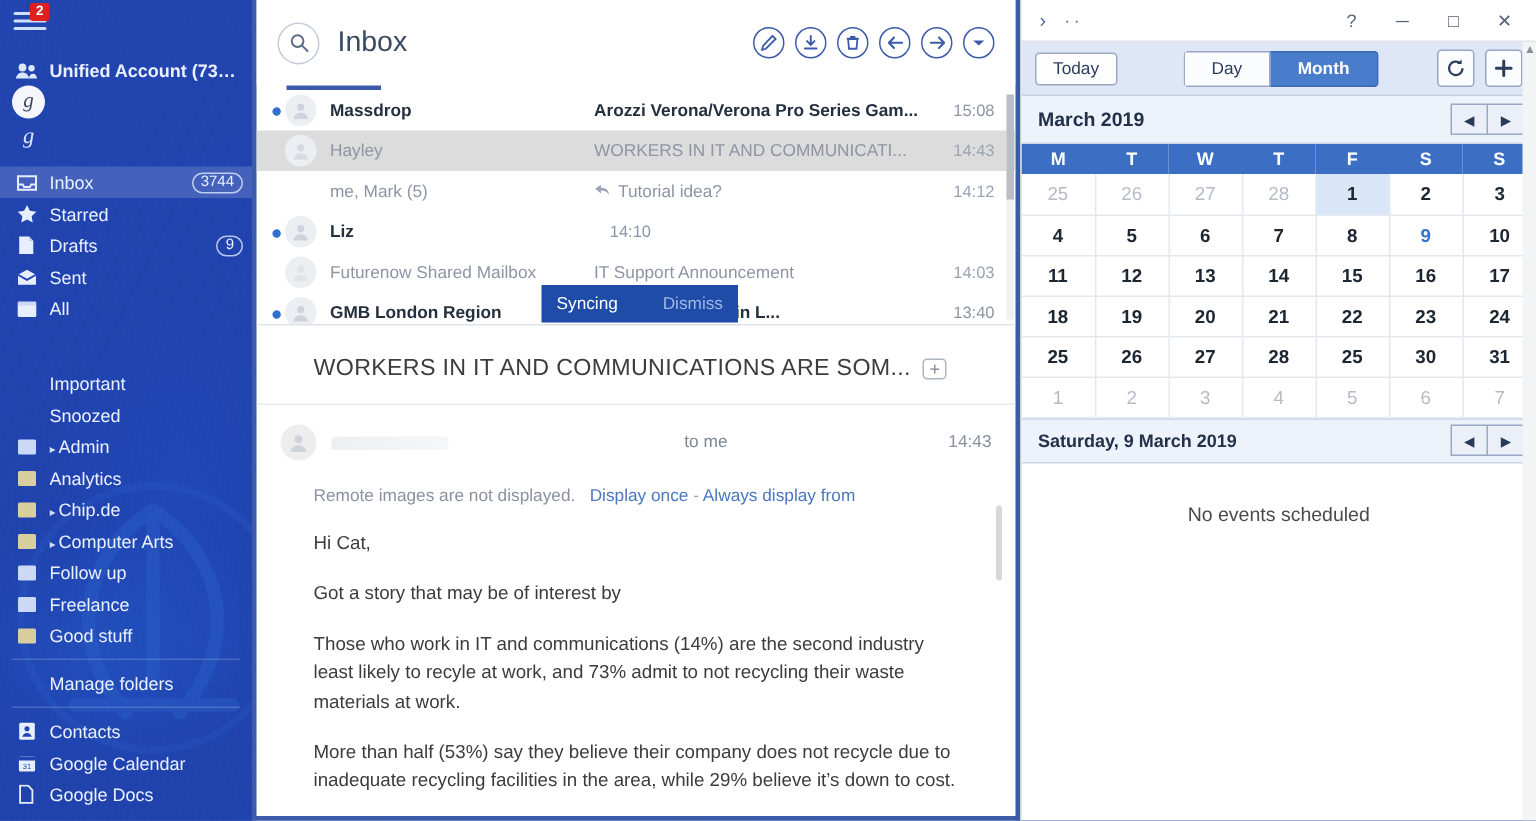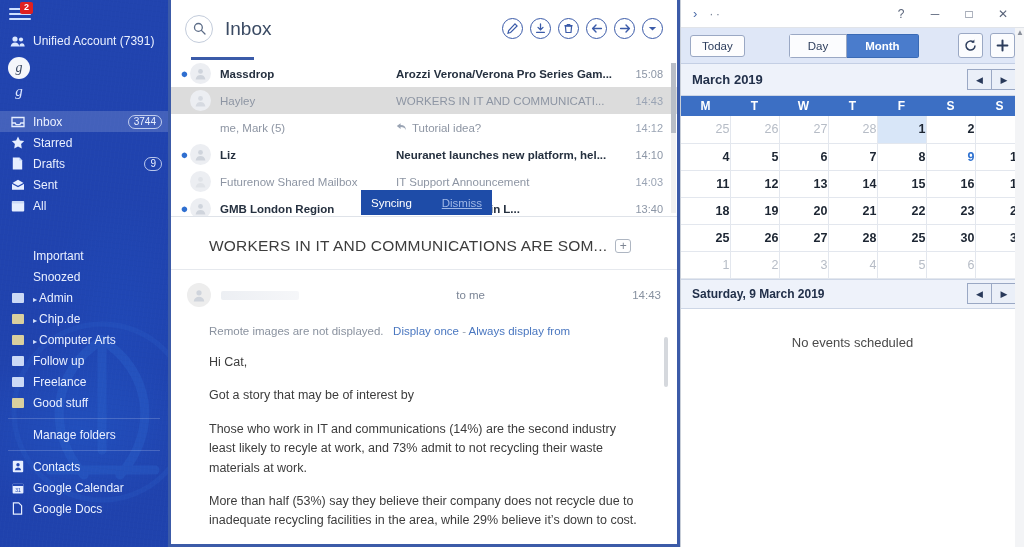--- a/index.html
+++ b/index.html
@@ -56,21 +56,21 @@
     font-size: 9px; font-weight: bold;
     padding: 1px 4px 2px; border-radius: 2px; line-height: 1;
     min-width: 13px; text-align: center;
   }
 
   .sb-row {
     display: flex; align-items: center; gap: 8px;
     height: 21px; padding: 0 6px 0 10px; white-space: nowrap;
     cursor: pointer;
   }
-  .sb-row.acct { height: 26px; font-weight: normal; font-size: 12px; }
+  .sb-row.acct { height: 26px; font-weight: bold; font-size: 12px; align-items: flex-end; }
   .sb-row.active { background: rgba(255,255,255,.16); }
   .sb-ico { width: 15px; height: 15px; flex: 0 0 15px; display: flex; align-items: center; justify-content: center; }
   .sb-ico svg { display: block; }
   .sb-label { flex: 1 1 auto; overflow: hidden; text-overflow: ellipsis; }
   .sb-count {
     font-size: 10px; border: 1px solid rgba(235,242,255,.75);
     border-radius: 8px; padding: 0 5px; line-height: 12px; margin-left: 5px;
     display: inline-block; vertical-align: middle;
   }
   .sb-muted { color: #b9cdf4; flex-direction: column; }
@@ -155,21 +155,21 @@
   }
   #listscroll i { position: absolute; left: 0; top: 0; width: 5px; height: 70px; background: #b9bec7; display: block;}
 
   
   #toast {
     position: absolute; left: 190px; top: 190px; width: 131px; height: 25px;
     background: #1e4ca8; color: #fff; display: flex; align-items: center;
     font-size: 11.5px; padding: 0 10px; z-index: 30;
   }
   #toast .t1 { flex: 1 1 auto; }
-  #toast .t2 { color: #9fb7e6; cursor: pointer; text-decoration: underline; }
+  #toast .t2 { color: #9fb7e6; cursor: pointer; }
 
   
   #reader { position: relative; height: 327px; overflow: hidden; }
   .subj-line {
     display: flex; align-items: center; gap: 8px;
     padding: 20px 16px 14px 38px; border-bottom: 1px solid #e6e9ee;
   }
   .subj-text {
     font-size: 15.5px; color: #3d3d3d; letter-spacing: .2px; white-space: nowrap;
     overflow: hidden; text-overflow: ellipsis;
@@ -245,21 +245,21 @@
     width: 25px; height: 21px; background: #eaeff8; border: 1px solid #9aa8c4;
     display: flex; align-items: center; justify-content: center; color: #28395a; font-size: 9px; cursor: pointer;
   }
   .navpair div + div { border-left: none; }
 
   table.cal { width: 100%; border-collapse: collapse; table-layout: fixed; }
   table.cal th {
     background: #3c6fc4; color: #fff; font-size: 12px; height: 20px; font-weight: bold;
   }
   table.cal td {
-    height: 27px; text-align: right; font-size: 12.5px; font-weight: bold; color: #1d2633;
+    height: 27px; text-align: center; font-size: 12.5px; font-weight: bold; color: #1d2633;
     border-right: 1px solid #e3e7ee; border-bottom: 1px solid #e3e7ee; cursor: pointer;
   }
   table.cal td:last-child { border-right: none; }
   table.cal td.other { color: #b6bcc6; font-weight: normal; }
   table.cal td.hl { background: #d8e6f8; }
   table.cal td.sel { color: #2f72d0; }
 
   .day-bar {
     height: 30px; display: flex; align-items: center; padding: 0 7px 0 11px;
     background: #eef2fa; border-top: 1px solid #cdd6e6; border-bottom: 1px solid #cdd6e6;
@@ -383,20 +383,26 @@
   <div class="sb-row">
     <span class="sb-ico">
         <span class="folder-sq"></span>
       </span>
     <span class="sb-label"><span class="caret">▸</span><span>Admin</span></span>
   </div>
   <div class="sb-row">
     <span class="sb-ico">
         <span class="folder-sq y"></span>
       </span>
+    <span class="sb-label">Analytics</span>
+  </div>
+  <div class="sb-row">
+    <span class="sb-ico">
+        <span class="folder-sq y"></span>
+      </span>
     <span class="sb-label"><span class="caret">▸</span><span>Chip.de</span></span>
   </div>
   <div class="sb-row">
     <span class="sb-ico">
         <span class="folder-sq y"></span>
       </span>
     <span class="sb-label"><span class="caret">▸</span><span>Computer Arts</span></span>
   </div>
   <div class="sb-row">
     <span class="sb-ico">
@@ -546,21 +552,20 @@
 
       <div class="mrow unread">
         <span class="dot">●</span>
         <span class="av">
             <svg width="13" height="13" viewBox="0 0 13 13">
               <circle cx="6.5" cy="4.4" r="2.4" fill="#cfd4dc"></circle>
               <path d="M1.6 12.4c.4-2.8 2.4-4.3 4.9-4.3s4.5 1.5 4.9 4.3z" fill="#cfd4dc"></path>
             </svg>
           </span>
         <span class="sender">Liz</span>
-        <span class="subject">Neuranet launches new platform, hel...</span>
         <span class="time">14:10</span>
       </div>
 
       <div class="mrow">
         <span class="dot"></span>
         <span class="av">
             <svg width="13" height="13" viewBox="0 0 13 13">
               <circle cx="6.5" cy="4.4" r="2.4" fill="#e0e3e8"></circle>
               <path d="M1.6 12.4c.4-2.8 2.4-4.3 4.9-4.3s4.5 1.5 4.9 4.3z" fill="#e0e3e8"></path>
             </svg>

